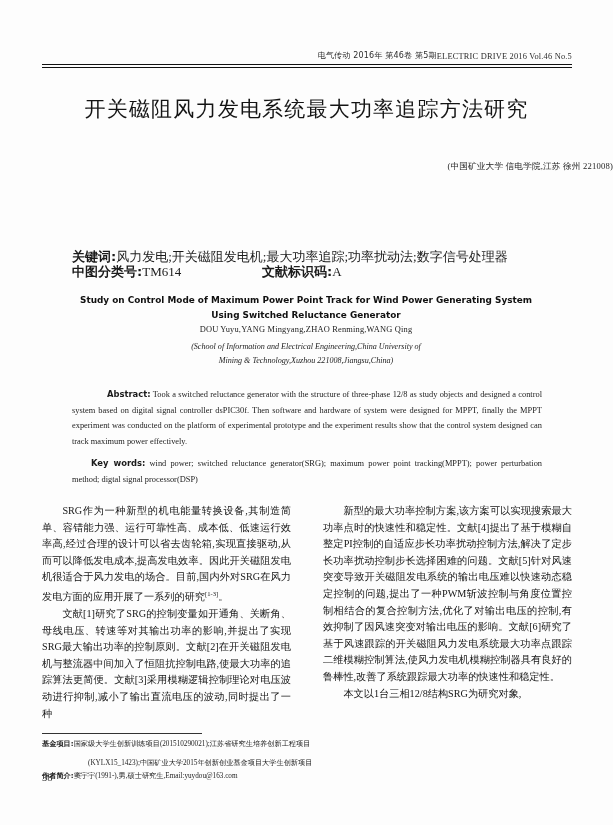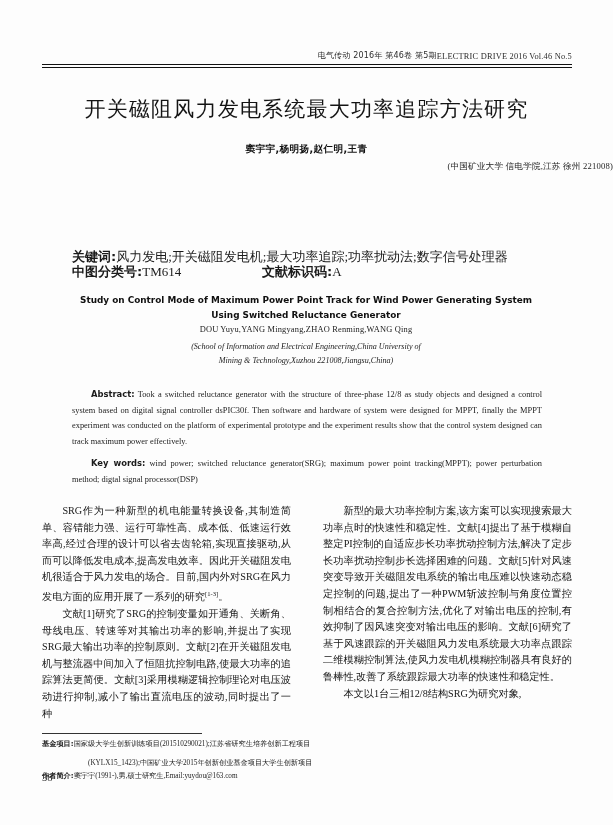--- a/index.html
+++ b/index.html
@@ -141,21 +141,21 @@
   .en-abs {
     position: absolute;
     left: 72px; top: 387px;
     width: 470px;
     font-size: 8.4px;
     line-height: 15.6px;
     text-align: justify;
     color: #1b1b1b;
     text-indent: 19px;
   }
-  .en-abs b { font-family: "DejaVu Sans", sans-serif; font-weight: bold; }
+  .en-abs b { font-family: "DejaVu Sans", sans-serif; font-weight: bold; margin-left: 16px; }
   .en-kw {
     position: absolute;
     left: 72px; top: 456px;
     width: 470px;
     font-size: 8.4px;
     line-height: 15.6px;
     text-align: justify;
     color: #1b1b1b;
     text-indent: 19px;
   }
@@ -238,21 +238,20 @@
 
 <div class="page">
 
   <div class="runhead">
     <span class="left">电气传动  2016年  第46卷  第5期</span>
     <span class="right">ELECTRIC DRIVE  2016  Vol.46  No.5</span>
   </div>
   <div class="rule-double"></div>
 
   <div class="cn-title">开关磁阻风力发电系统最大功率追踪方法研究</div>
-  <div class="cn-authors">窦宇宇,杨明扬,赵仁明,王青</div>
   <div class="cn-affil">(中国矿业大学 信电学院,江苏 徐州 221008)</div>
 
 
   <div class="kv kv-keywords"><b>关键词:</b><span>风力发电;开关磁阻发电机;最大功率追踪;功率扰动法;数字信号处理器</span></div>
 
   <div class="kv kv-clc">
     <span class="clc"><b>中图分类号:</b><span>TM614</span></span>
     <span><b>文献标识码:</b><span>A</span></span>
   </div>
 

